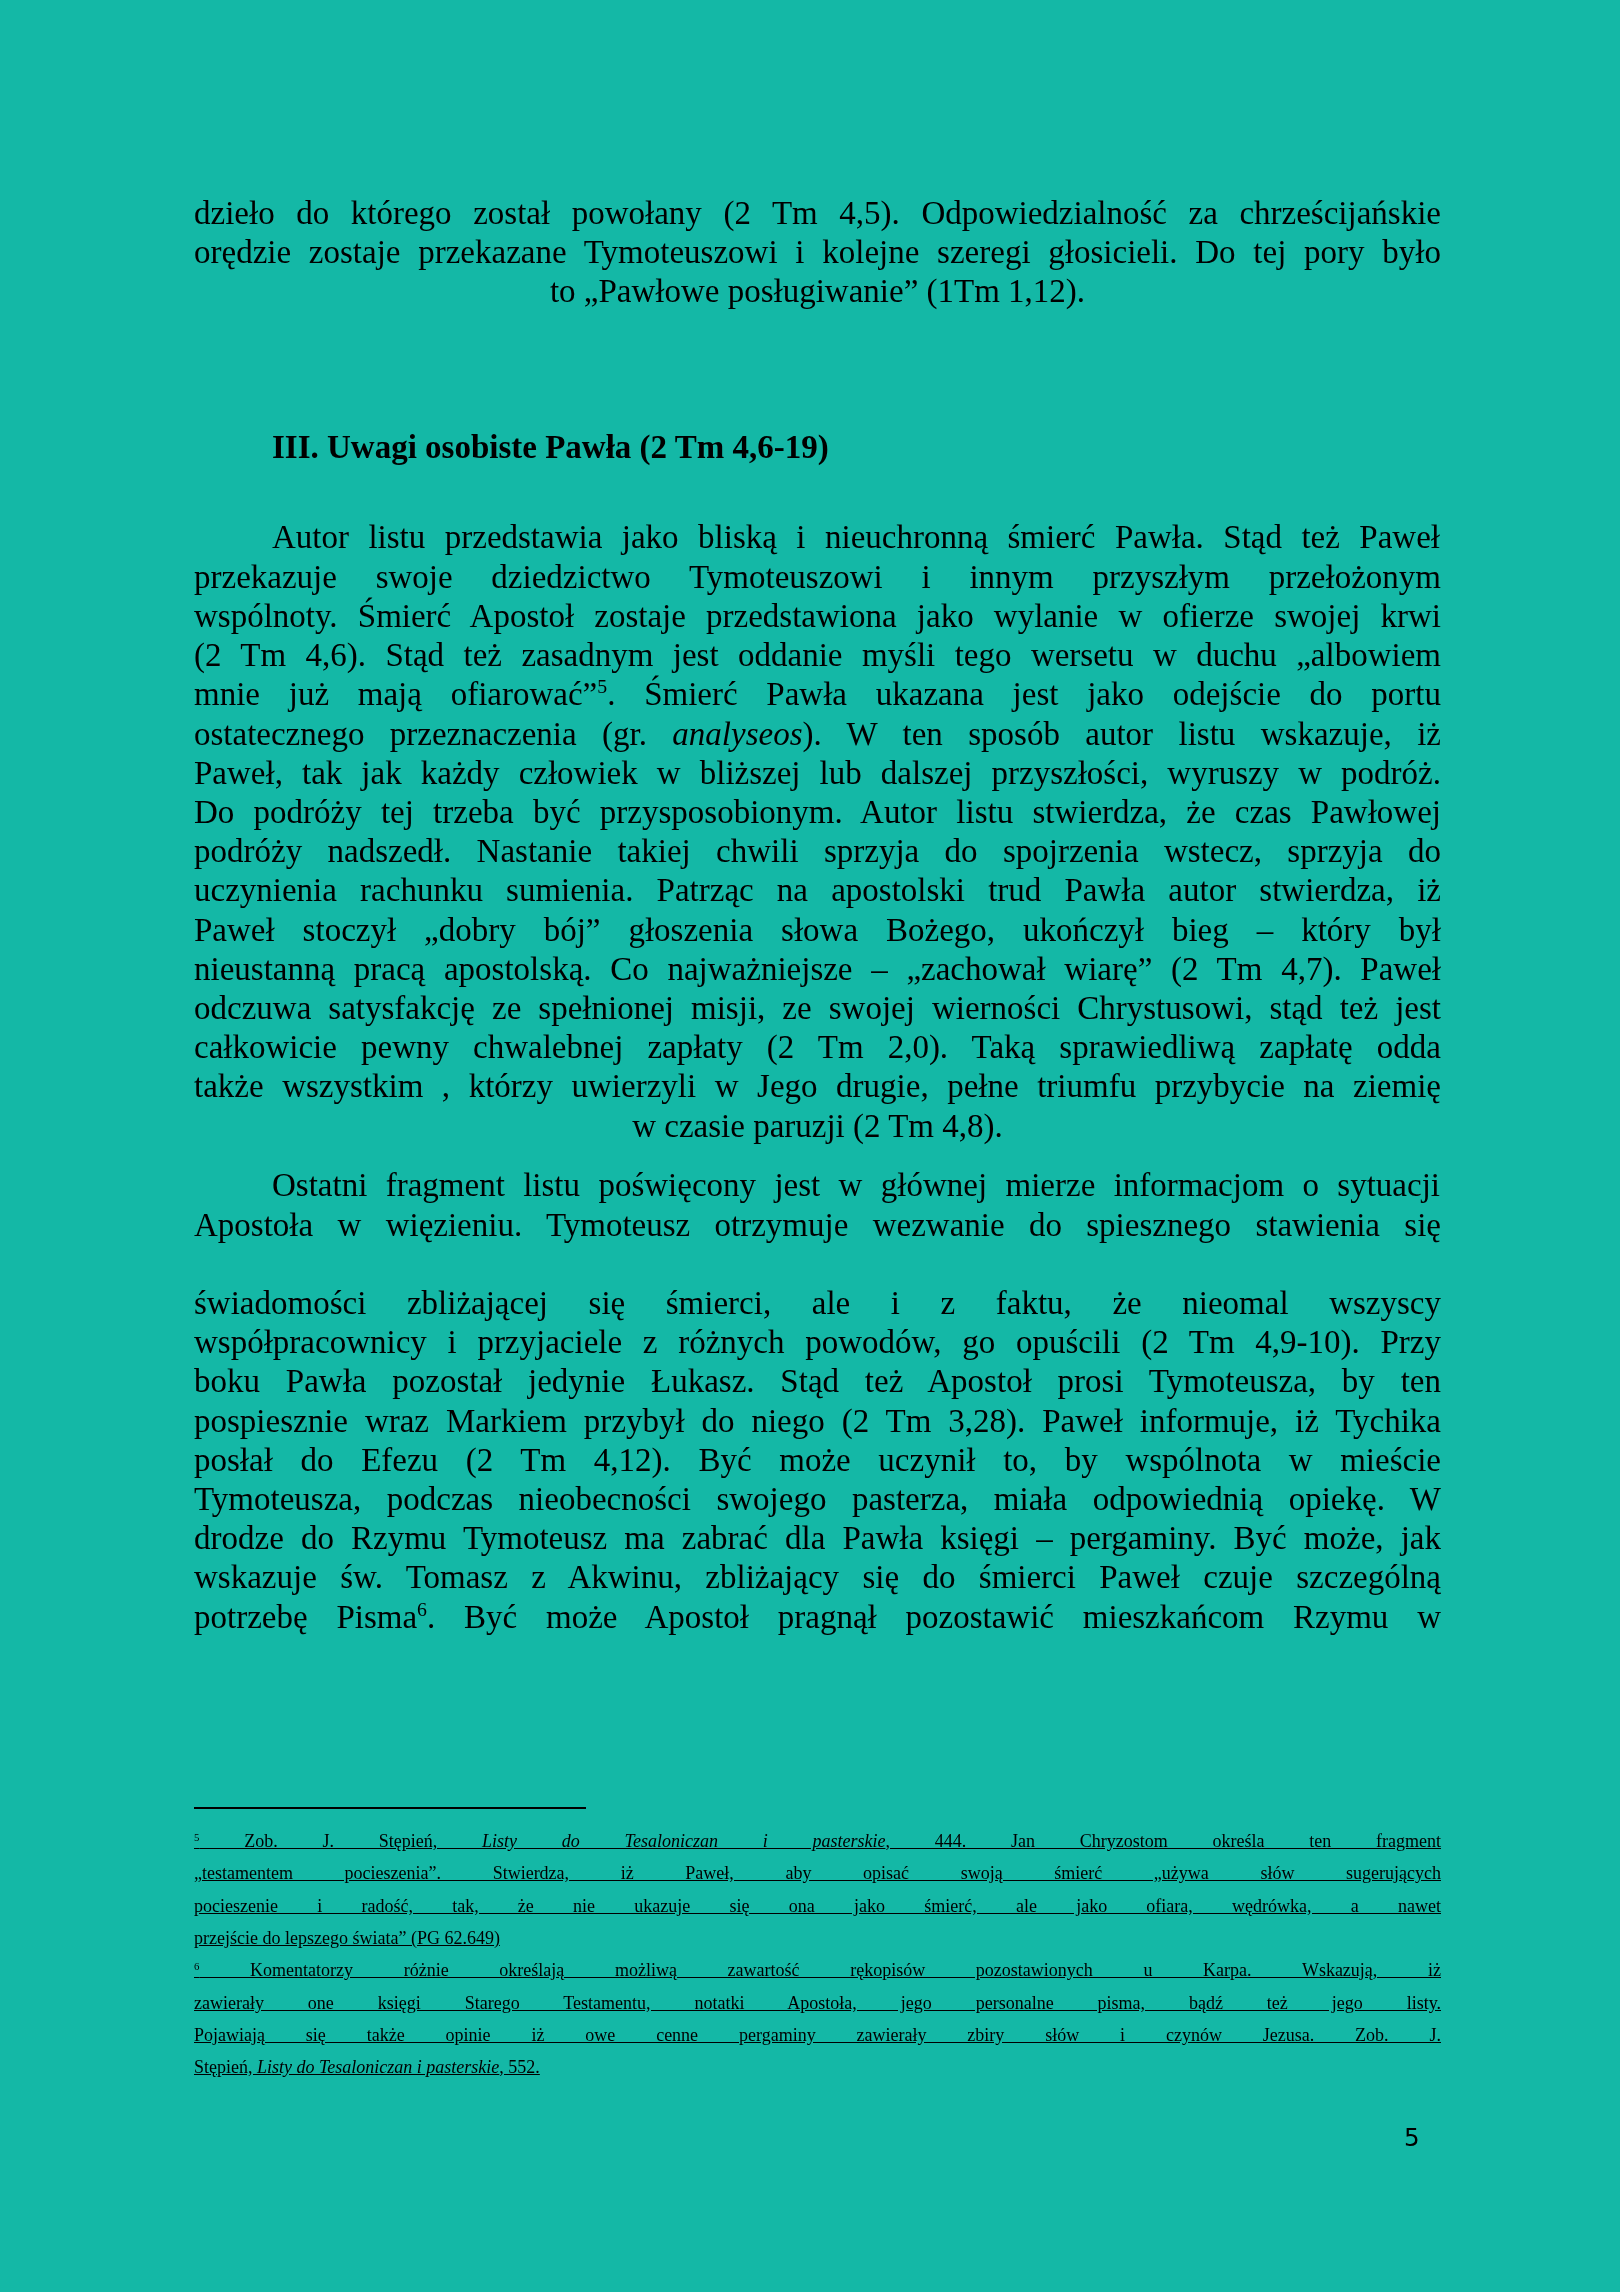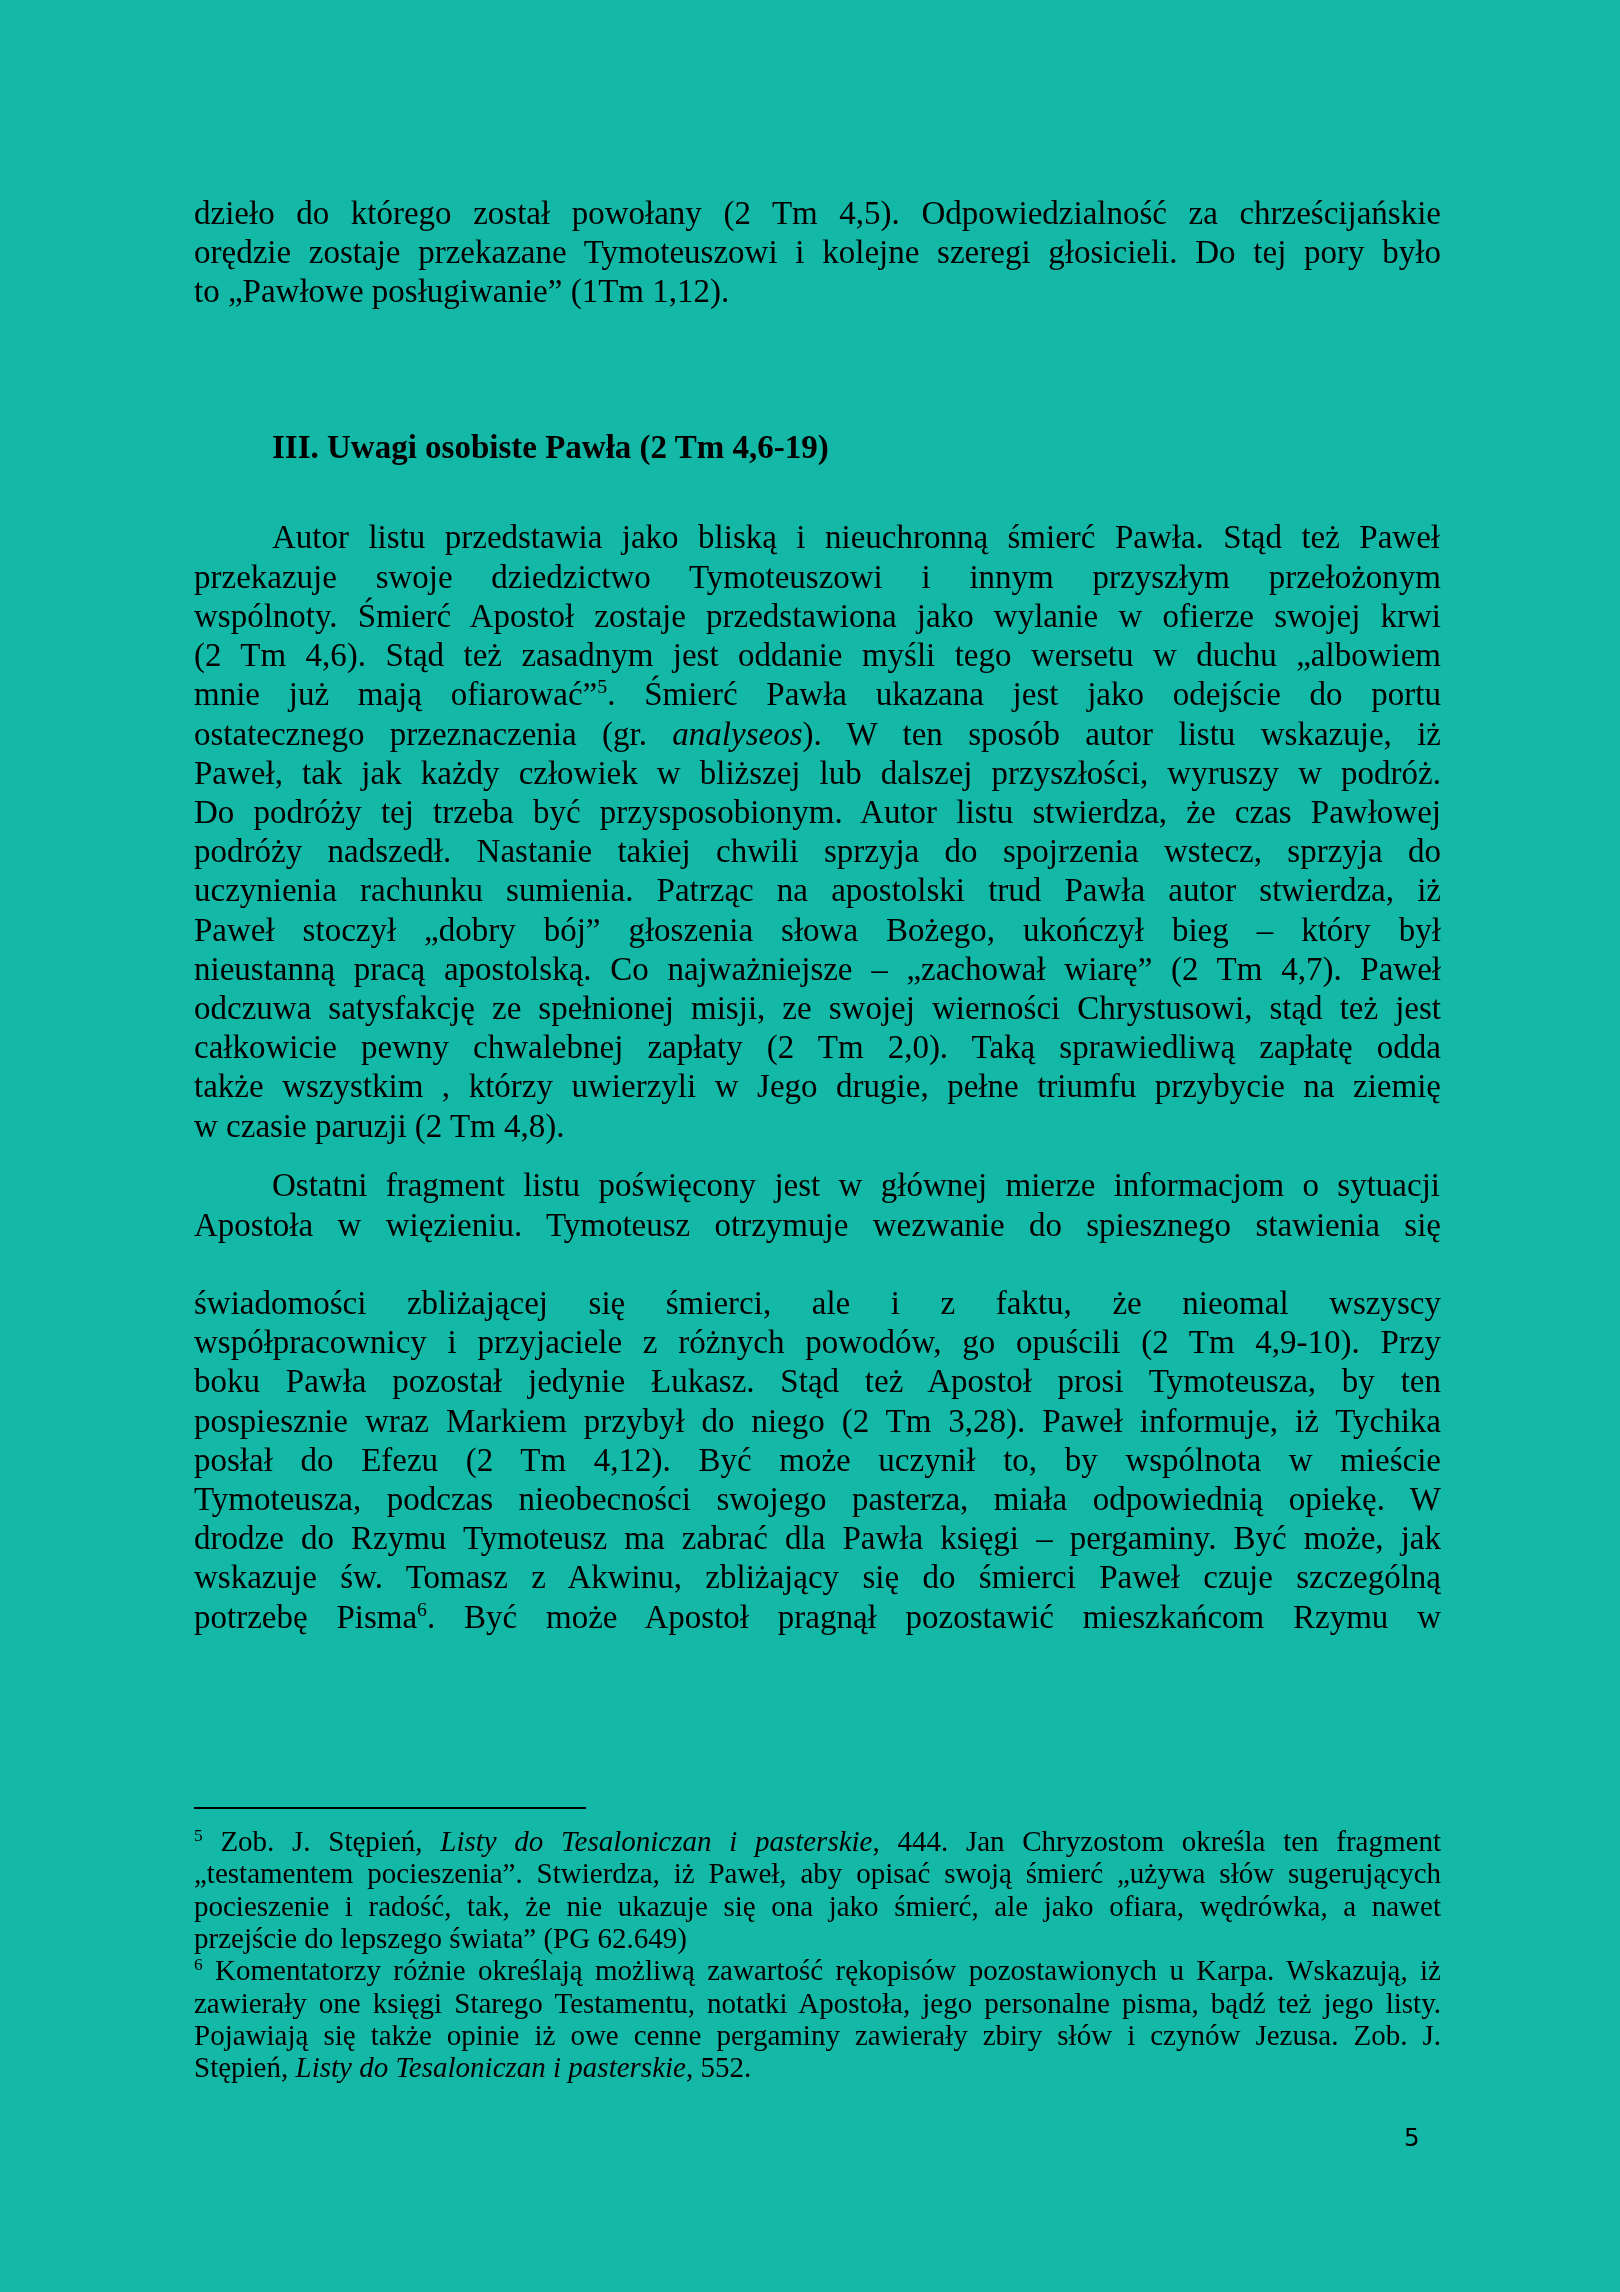--- a/index.html
+++ b/index.html
@@ -7,44 +7,45 @@
     .page { position: absolute; left: 0; top: 0; width: 1620px; height: 2293px; background: #14b8a6; }
     .line {
       position: absolute;
       left: 194px;
       width: 1247px;
       font-family: "Liberation Serif", serif;
       font-size: 33px;
       line-height: 39px;
       color: #000;
       white-space: nowrap;
-      text-align: left;
+      text-align: center;
     }
     .line.justify { text-align: justify; text-align-last: justify; white-space: normal; height: 39px; overflow: hidden; }
     .line.indent { left: 272px; width: 1168px; }
     .heading {
       position: absolute;
       left: 272px;
       top: 400px;
       font-family: "Liberation Serif", serif;
       font-weight: bold;
       font-size: 33px;
       line-height: 39px;
       color: #000;
       margin-top: 28px;
     }
     .fn {
       position: absolute;
       left: 194px;
       width: 1247px;
       font-family: "Liberation Serif", serif;
-      font-size: 29px;
+      font-size: 18px;
       line-height: 32px;
       color: #000;
       white-space: nowrap;
+      text-decoration: underline;
     }
     .fn.justify { text-align: justify; text-align-last: justify; white-space: normal; height: 32px; overflow: hidden; }
     sup { font-size: 60%; line-height: 0; position: relative; vertical-align: baseline; top: -0.6em; }
     .fn-sep { position: absolute; left: 194px; top: 1807px; width: 392px; height: 2px; background: #000; }
     .page-number {
       position: absolute;
       left: 1404px;
       top: 2123px;
       font-family: "DejaVu Sans", sans-serif;
       font-size: 24.5px;

